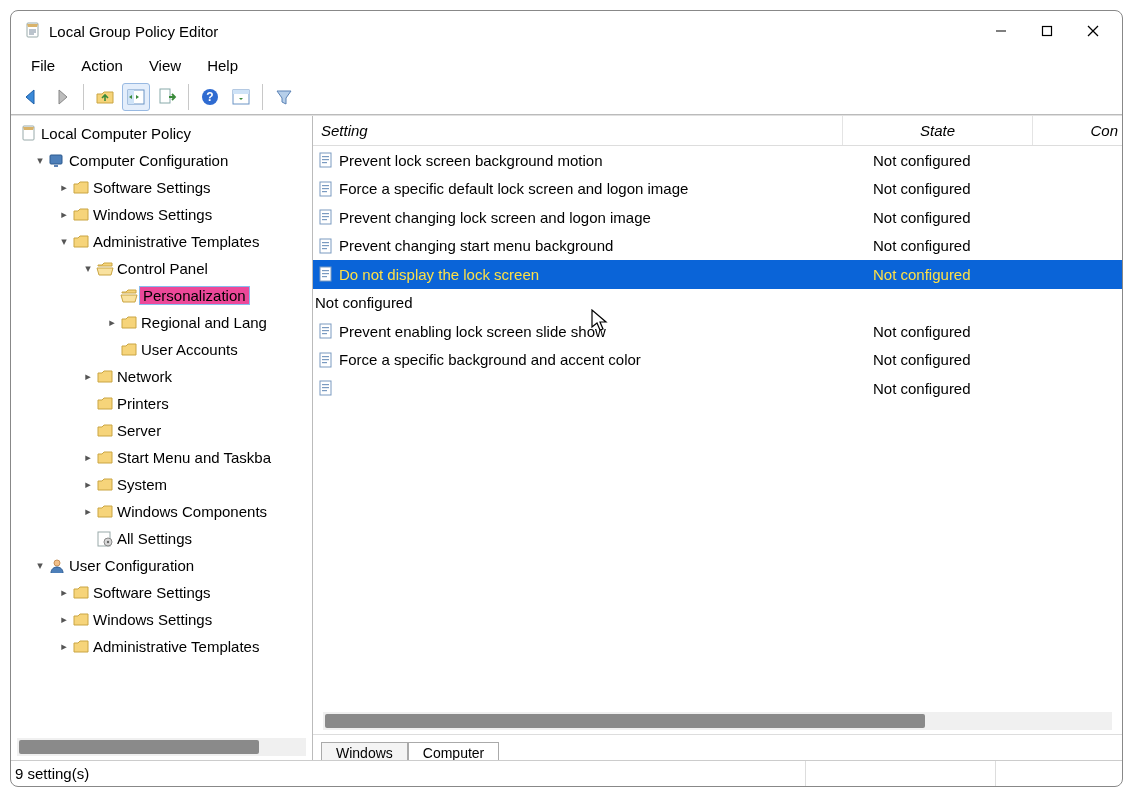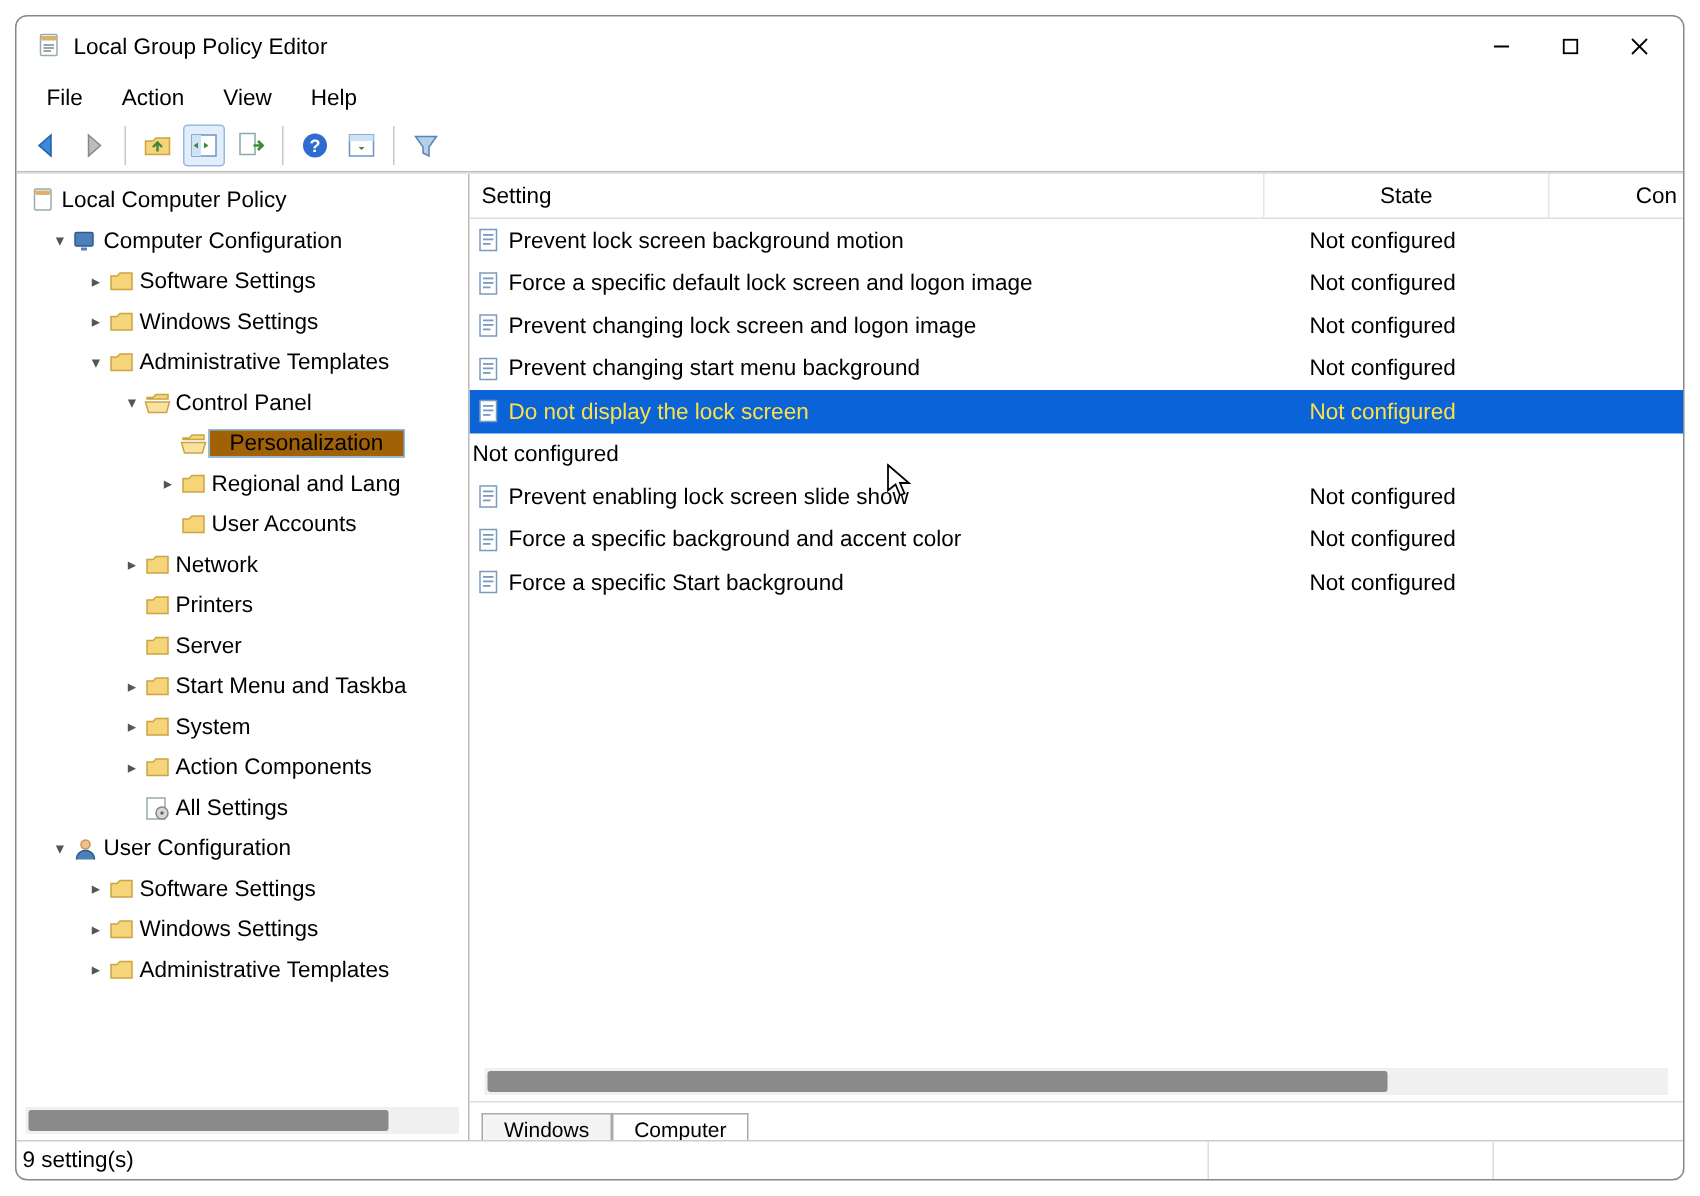--- a/index.html
+++ b/index.html
@@ -98,23 +98,23 @@
     font-size: 15px;
   }
   .tree-row .exp {
     width: 14px; text-align:center; color:#555; font-size:11px;
   }
   .tree-row .ico {
     width: 20px; display:flex; align-items:center; justify-content:center;
   }
   .tree-row .lbl { padding-left: 2px; }
   .tree-row.selected .lbl {
-    background: #a16207;
+    background: #ec4899;
     border: 1px solid #88bbee;
-    padding: 0 13px;
+    padding: 0 3px;
   }
   .ind1 { padding-left: 14px; }
   .ind2 { padding-left: 38px; }
   .ind3 { padding-left: 62px; }
   .ind4 { padding-left: 86px; }
   
   .list-panel {
     flex: 1 1 auto;
     display:flex;
     flex-direction:column;
@@ -124,21 +124,21 @@
     height: 30px;
     display: flex;
     align-items: center;
     border-bottom: 1px solid #ddd;
     font-size: 15px;
     color:#000;
   }
   .col-setting { width: 530px; padding-left: 8px; }
   .col-state   { width: 190px; text-align:center; }
   .col-comment { flex: 1; text-align: right; padding-right:4px; }
-  .list-header > div { border-right:1px solid #e4e4e4; height:100%; display:flex; align-items:center; }
+  .list-header > div { border-right:1px solid #e4e4e4; height:100%; display:flex; align-items:center;font-style:italic; }
   .list-header .col-state { justify-content:center; }
   .list-header .col-comment { justify-content:flex-end; border-right:none; }
   .list-body {
     flex: 1 1 auto;
     overflow: hidden;
     position: relative;
   }
   .list-row {
     height: 28.5px;
     display: flex;
@@ -453,21 +453,21 @@
             </span>
           <span class="lbl">System</span>
         </div>
         <div class="tree-row ind3">
           <span class="exp">▸</span>
           <span class="ico">
               <svg width="18" height="18" viewBox="0 0 18 18">
                 <path d="M2 5h4l2-2h8v11H2z" fill="#f6d47a" stroke="#caa542"></path>
               </svg>
             </span>
-          <span class="lbl">Action Components</span>
+          <span class="lbl">Windows Components</span>
         </div>
         <div class="tree-row ind3">
           <span class="exp"></span>
           <span class="ico">
               <svg width="18" height="18" viewBox="0 0 18 18">
                 <rect x="2" y="2" width="12" height="14" fill="#fff" stroke="#9aa"></rect>
                 <circle cx="12" cy="12" r="4" fill="#d8d8d8" stroke="#888"></circle>
                 <circle cx="12" cy="12" r="1.2" fill="#666"></circle>
               </svg>
             </span>
@@ -629,21 +629,20 @@
           <div class="list-row">
             <div class="c-setting">
               <span class="doc-icon">
                 <svg width="16" height="16" viewBox="0 0 16 16">
                   <rect x="2" y="1" width="11" height="14" fill="#fff" stroke="#7a9ac0"></rect>
                   <rect x="4" y="4" width="7" height="1.2" fill="#7a9ac0"></rect>
                   <rect x="4" y="7" width="7" height="1.2" fill="#7a9ac0"></rect>
                   <rect x="4" y="10" width="5" height="1.2" fill="#7a9ac0"></rect>
                 </svg>
               </span>
-              <span>Force a specific Start background</span>
             </div>
             <div class="c-state">Not configured</div>
           </div>
         </div>
 
       <div class="hscroll" style="margin:2px 10px 4px 10px;">
         <div class="thumb" style="left:2px; width:600px;"></div>
       </div>
 
       <div class="tabs">

